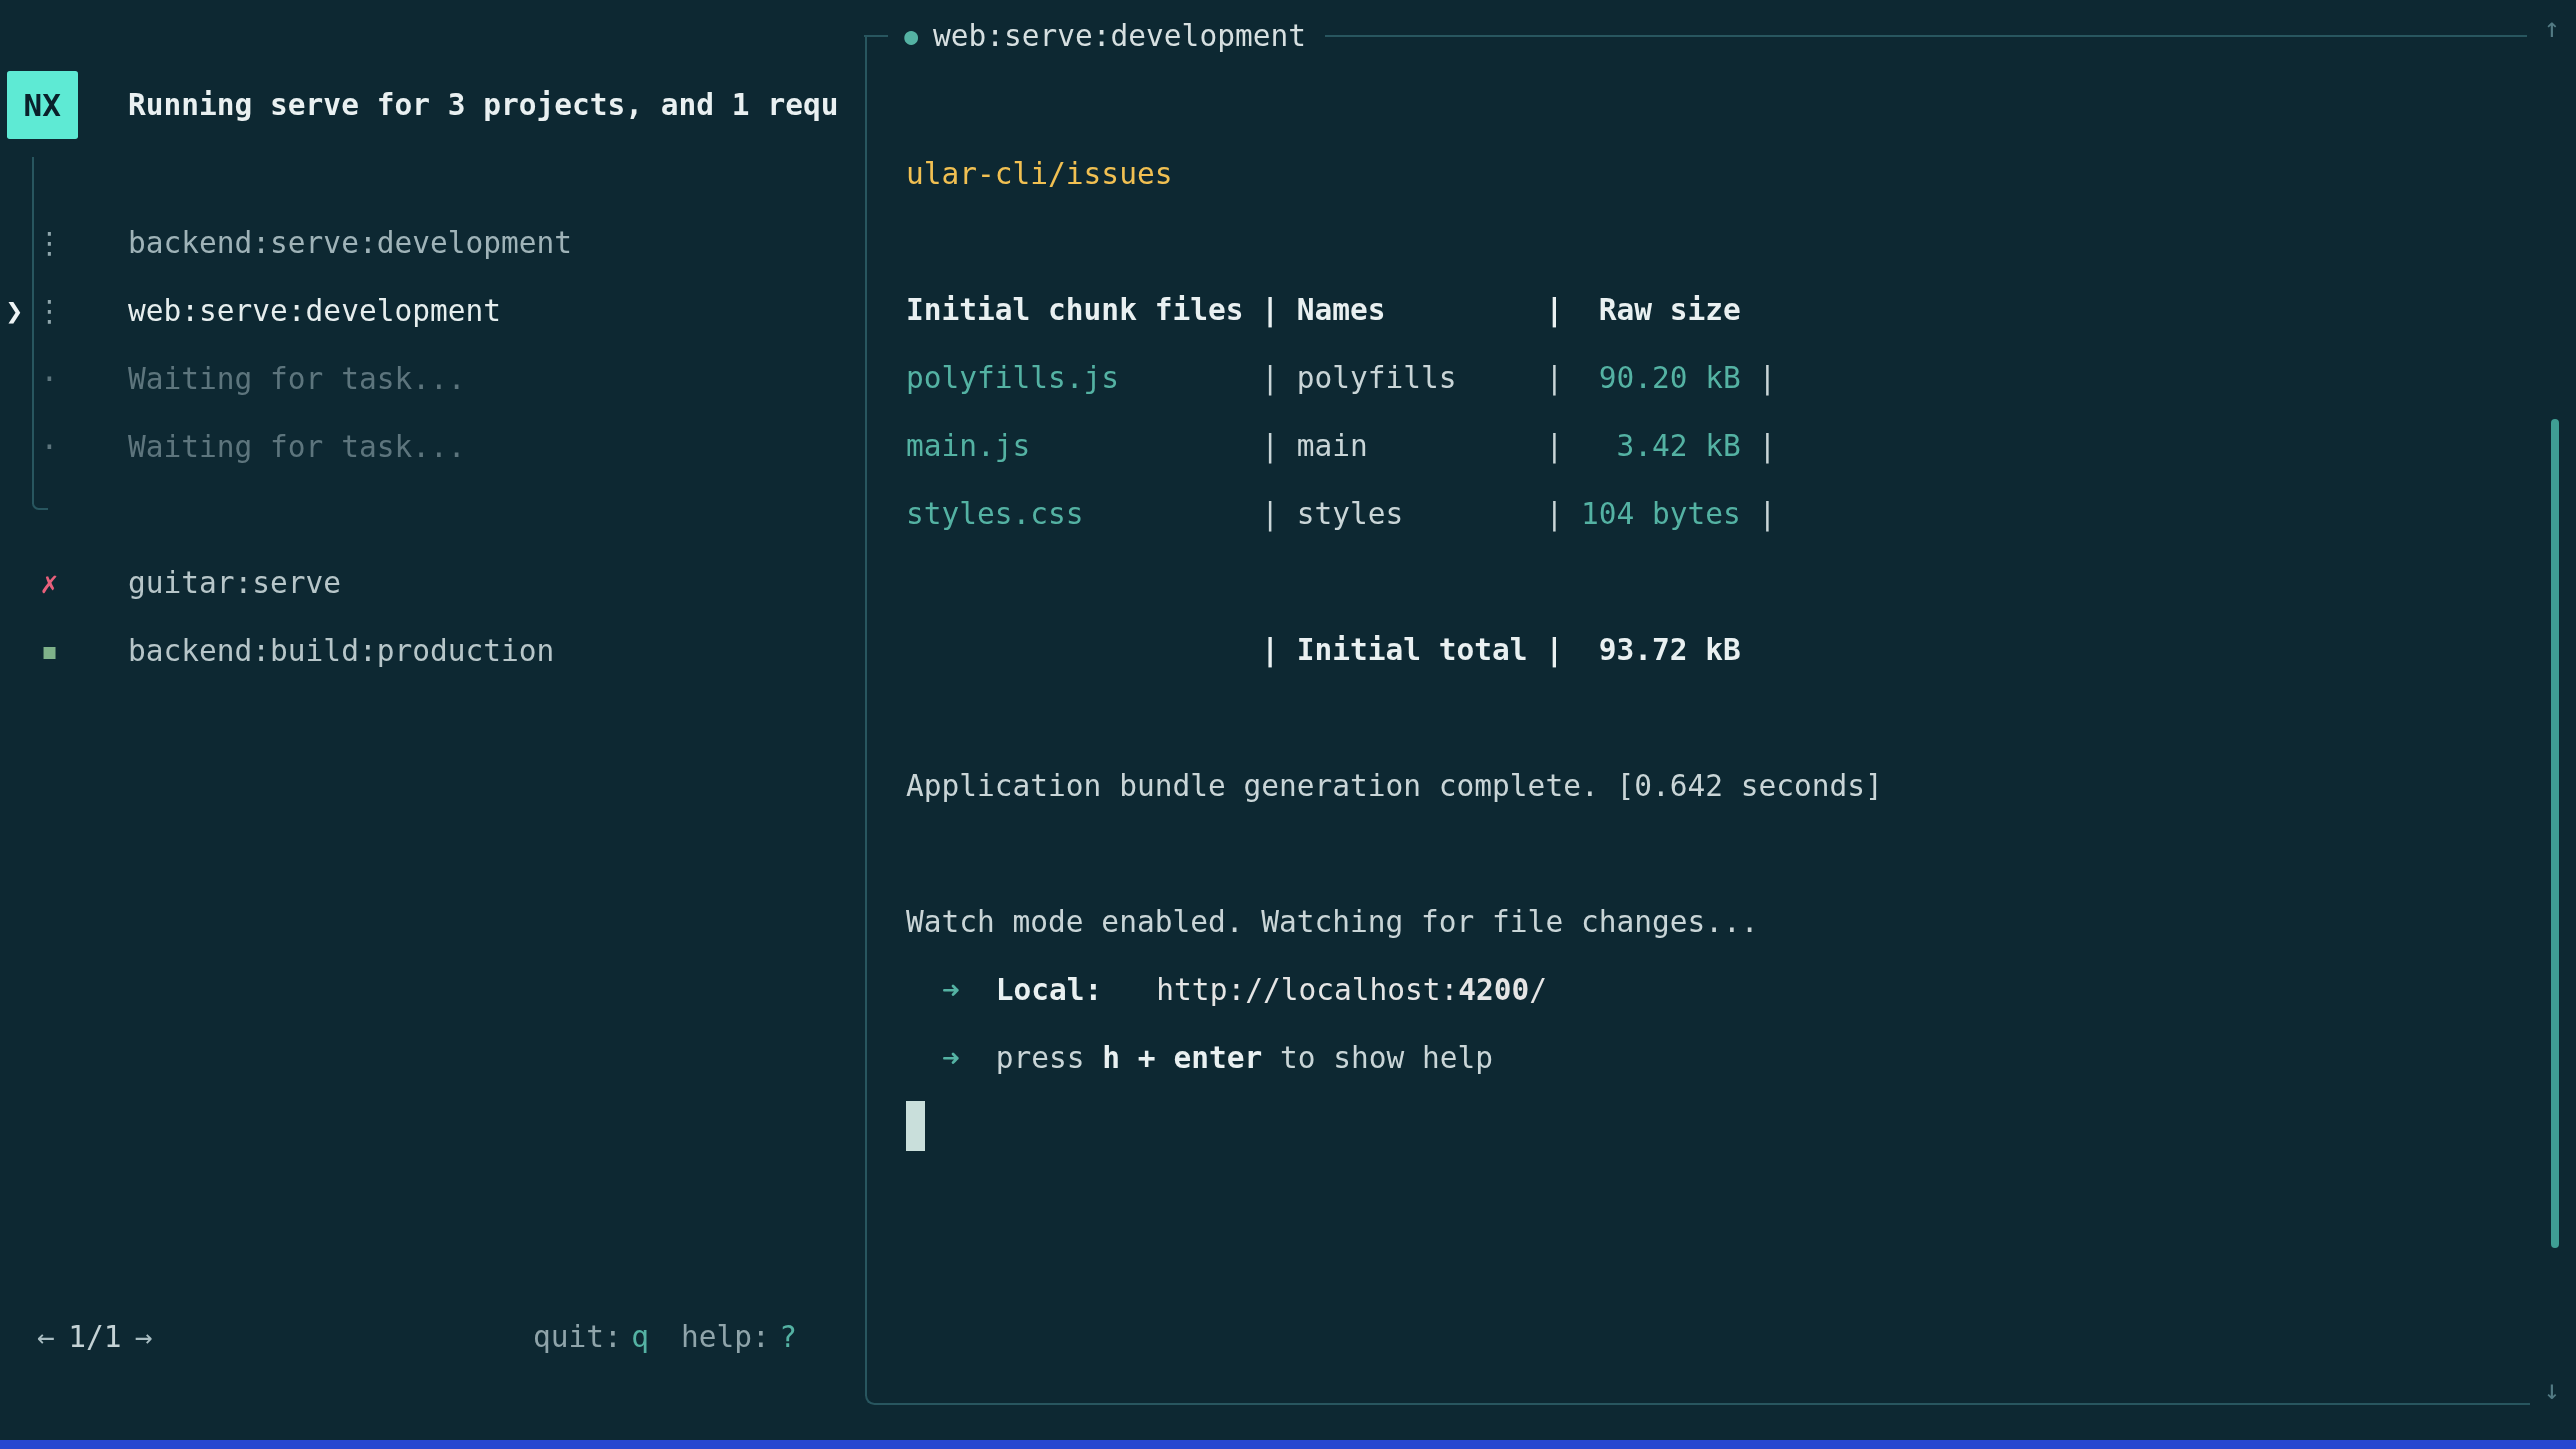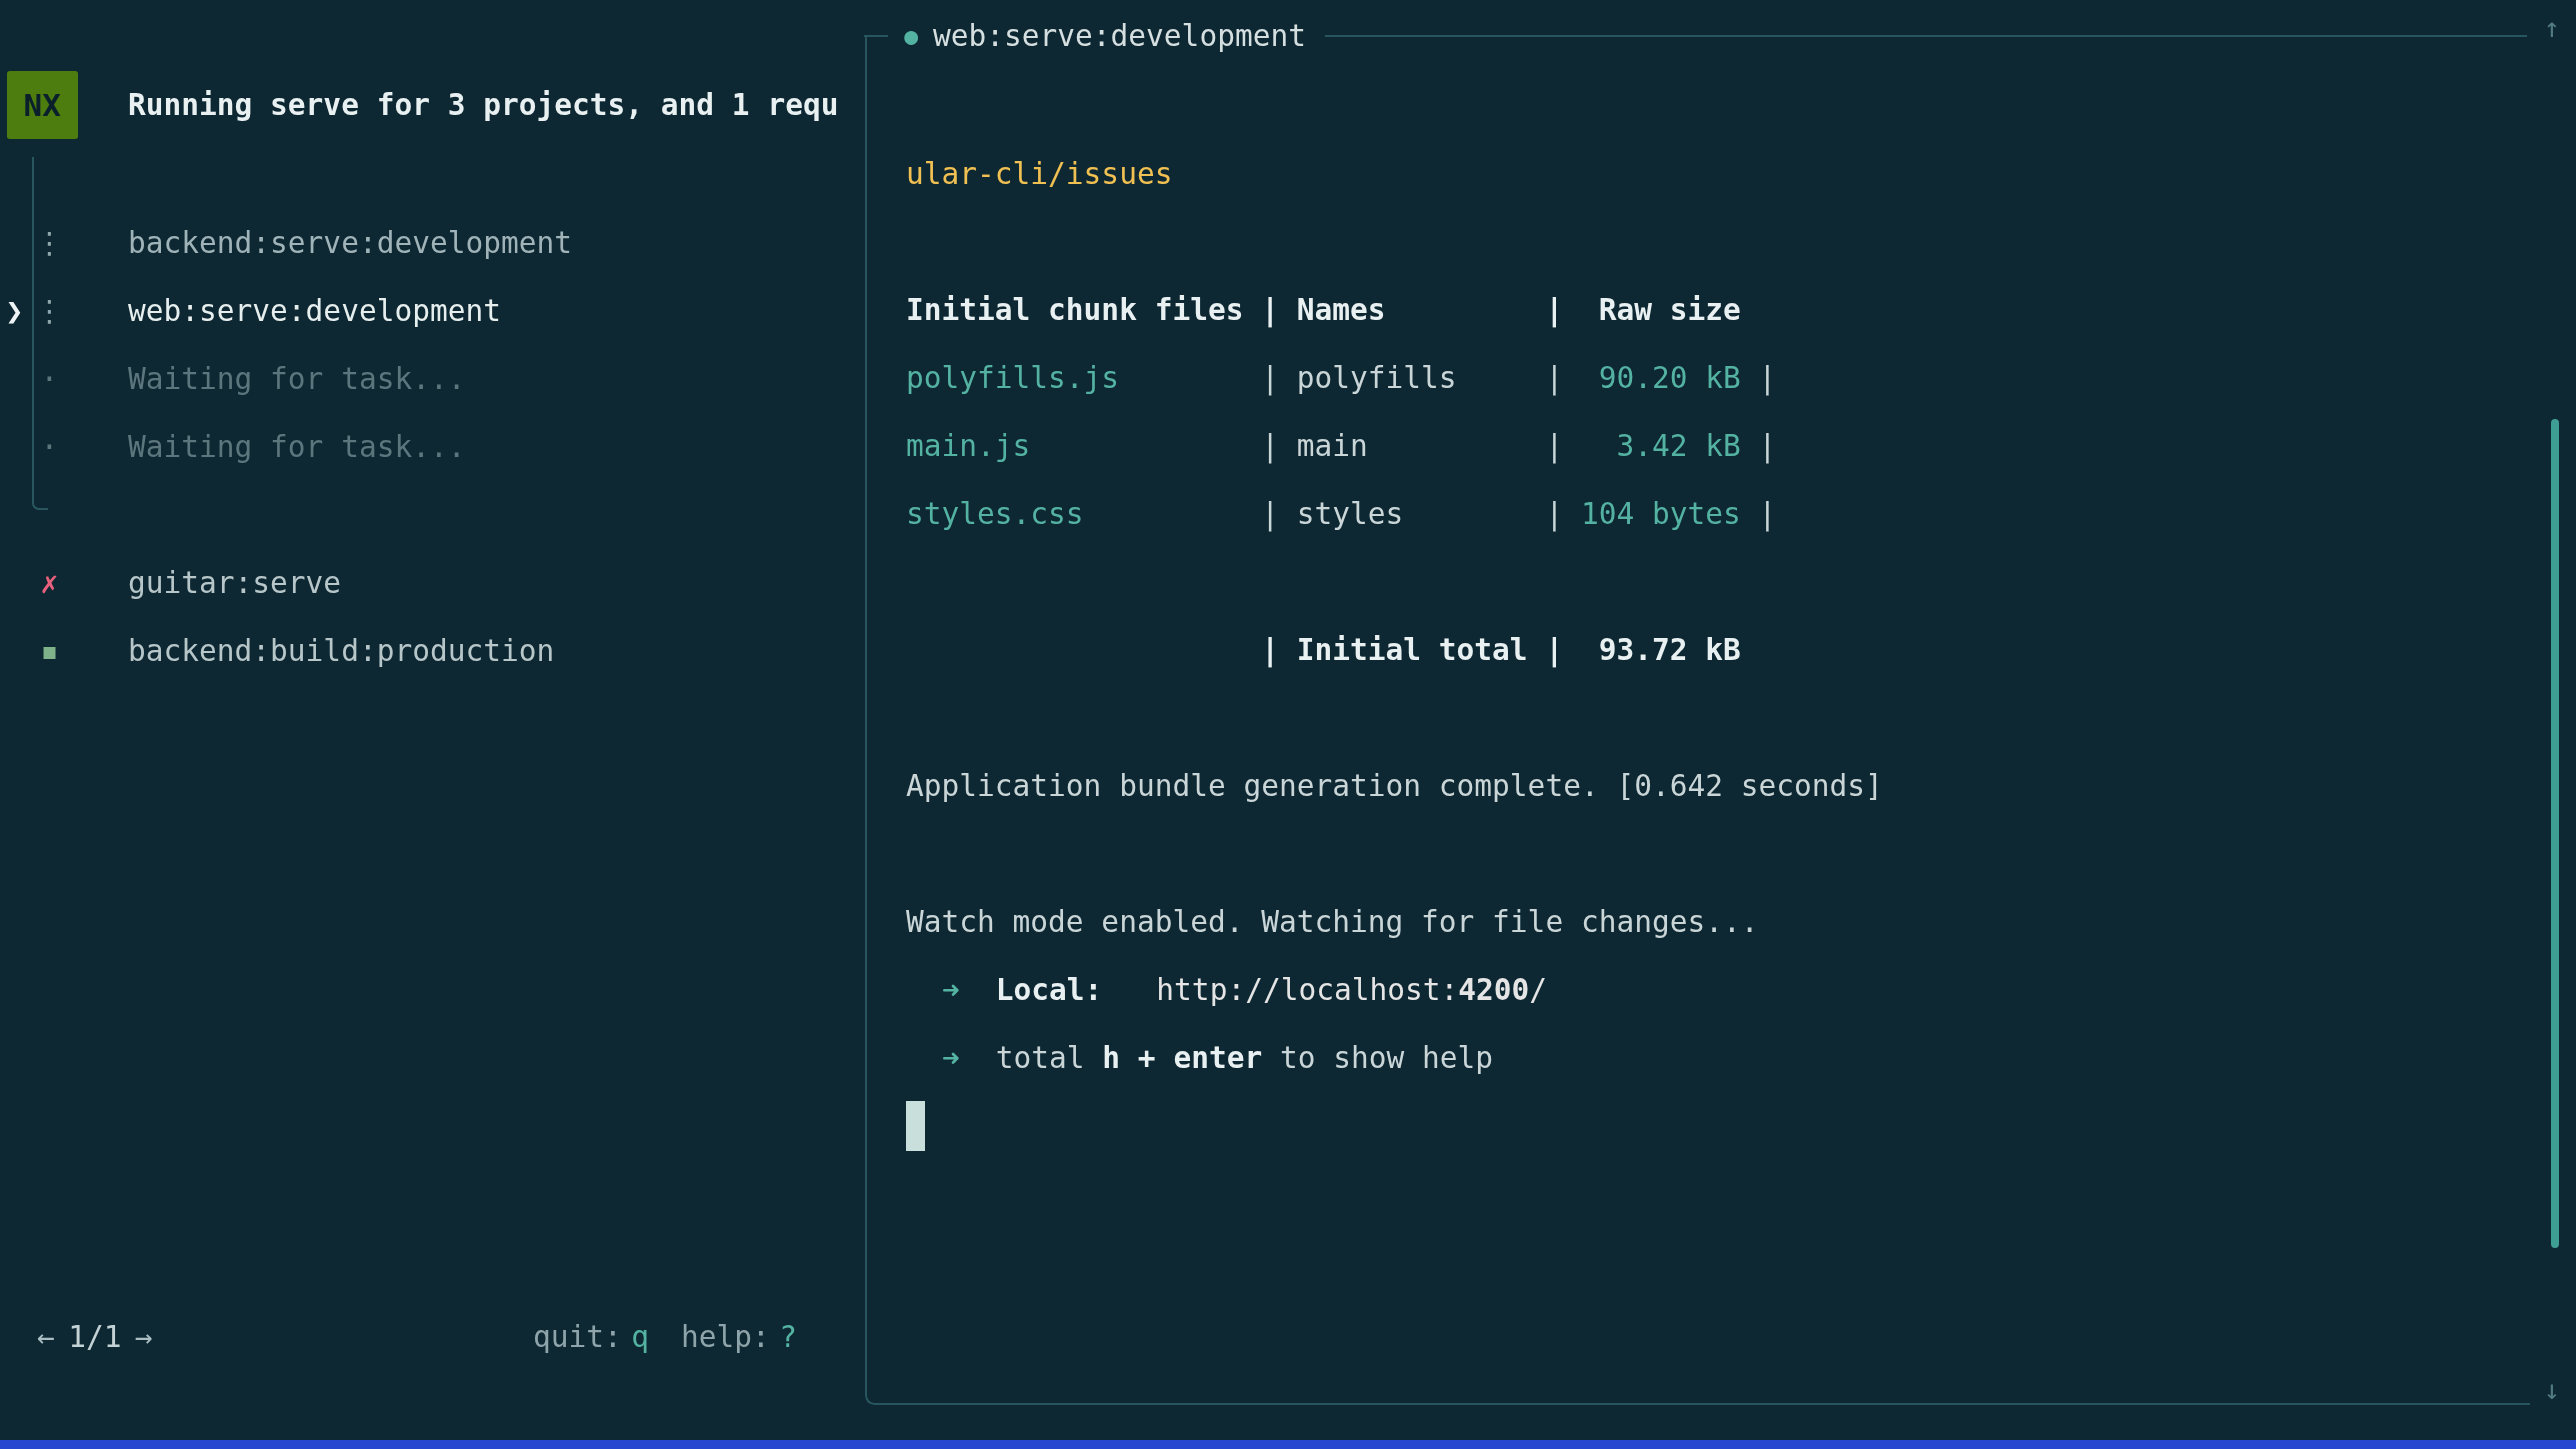--- a/index.html
+++ b/index.html
@@ -7,21 +7,21 @@
   .screen {
     position:relative; width:2576px; height:1449px; overflow:hidden;
     background:#0d2832; color:#c9d5d7;
     font-family:"DejaVu Sans Mono","DejaVu Sans",monospace;
     font-size:29.5px;
   }
 
   
   .nx-badge {
     position:absolute; left:6.7px; top:71px; width:71px; height:68px;
-    background:#4d7c0f; color:#0a212b; font-weight:bold; font-size:31px;
+    background:#5eead4; color:#0a212b; font-weight:bold; font-size:31px;
     display:flex; align-items:center; justify-content:center; border-radius:2.7px;
   }
   .sidebar-title {
     position:absolute; left:128px; top:71px; height:68px; line-height:68px;
     font-weight:bold; color:#e9f0f1; white-space:pre;
   }
   .task-guide {
     position:absolute; left:32px; top:157px; width:16px; height:353px;
     border-left:2.7px solid #28565f; border-bottom:2.7px solid #28565f;
     border-bottom-left-radius:6.7px;
@@ -169,21 +169,21 @@
       <div class="t-line"><span class="teal">polyfills.js       </span><span class="fg"> | </span><span class="fg">polyfills    </span><span class="fg"> | </span><span class="teal"> 90.20 kB</span><span class="fg"> |</span></div>
       <div class="t-line"><span class="teal">main.js            </span><span class="fg"> | </span><span class="fg">main         </span><span class="fg"> | </span><span class="teal">  3.42 kB</span><span class="fg"> |</span></div>
       <div class="t-line"><span class="teal">styles.css         </span><span class="fg"> | </span><span class="fg">styles       </span><span class="fg"> | </span><span class="teal">104 bytes</span><span class="fg"> |</span></div>
       <div class="t-line"></div>
       <div class="t-line"><span class="bold">                    | Initial total |  93.72 kB</span></div>
       <div class="t-line"></div>
       <div class="t-line"><span class="fg">Application bundle generation complete. [0.642 seconds]</span></div>
       <div class="t-line"></div>
       <div class="t-line"><span class="fg">Watch mode enabled. Watching for file changes...</span></div>
       <div class="t-line"><span class="arrow-seg">➜</span><span class="bold ml2">Local:</span><span class="url ml3"><span>http://localhost:</span><span class="url-port">4200</span><span>/</span></span></div>
-      <div class="t-line"><span class="arrow-seg">➜</span><span class="fg ml2">total </span><span class="bold">h + enter</span><span class="fg"> to show help</span></div>
+      <div class="t-line"><span class="arrow-seg">➜</span><span class="fg ml2">press </span><span class="bold">h + enter</span><span class="fg"> to show help</span></div>
       <div class="t-line"><span class="cursor-block"></span></div>
     </div>
   </main>
 
   <div class="scroll-up">↑</div>
   <div class="scroll-thumb"></div>
   <div class="scroll-down">↓</div>
 
   <div class="bottom-strip"></div>
 </div>

